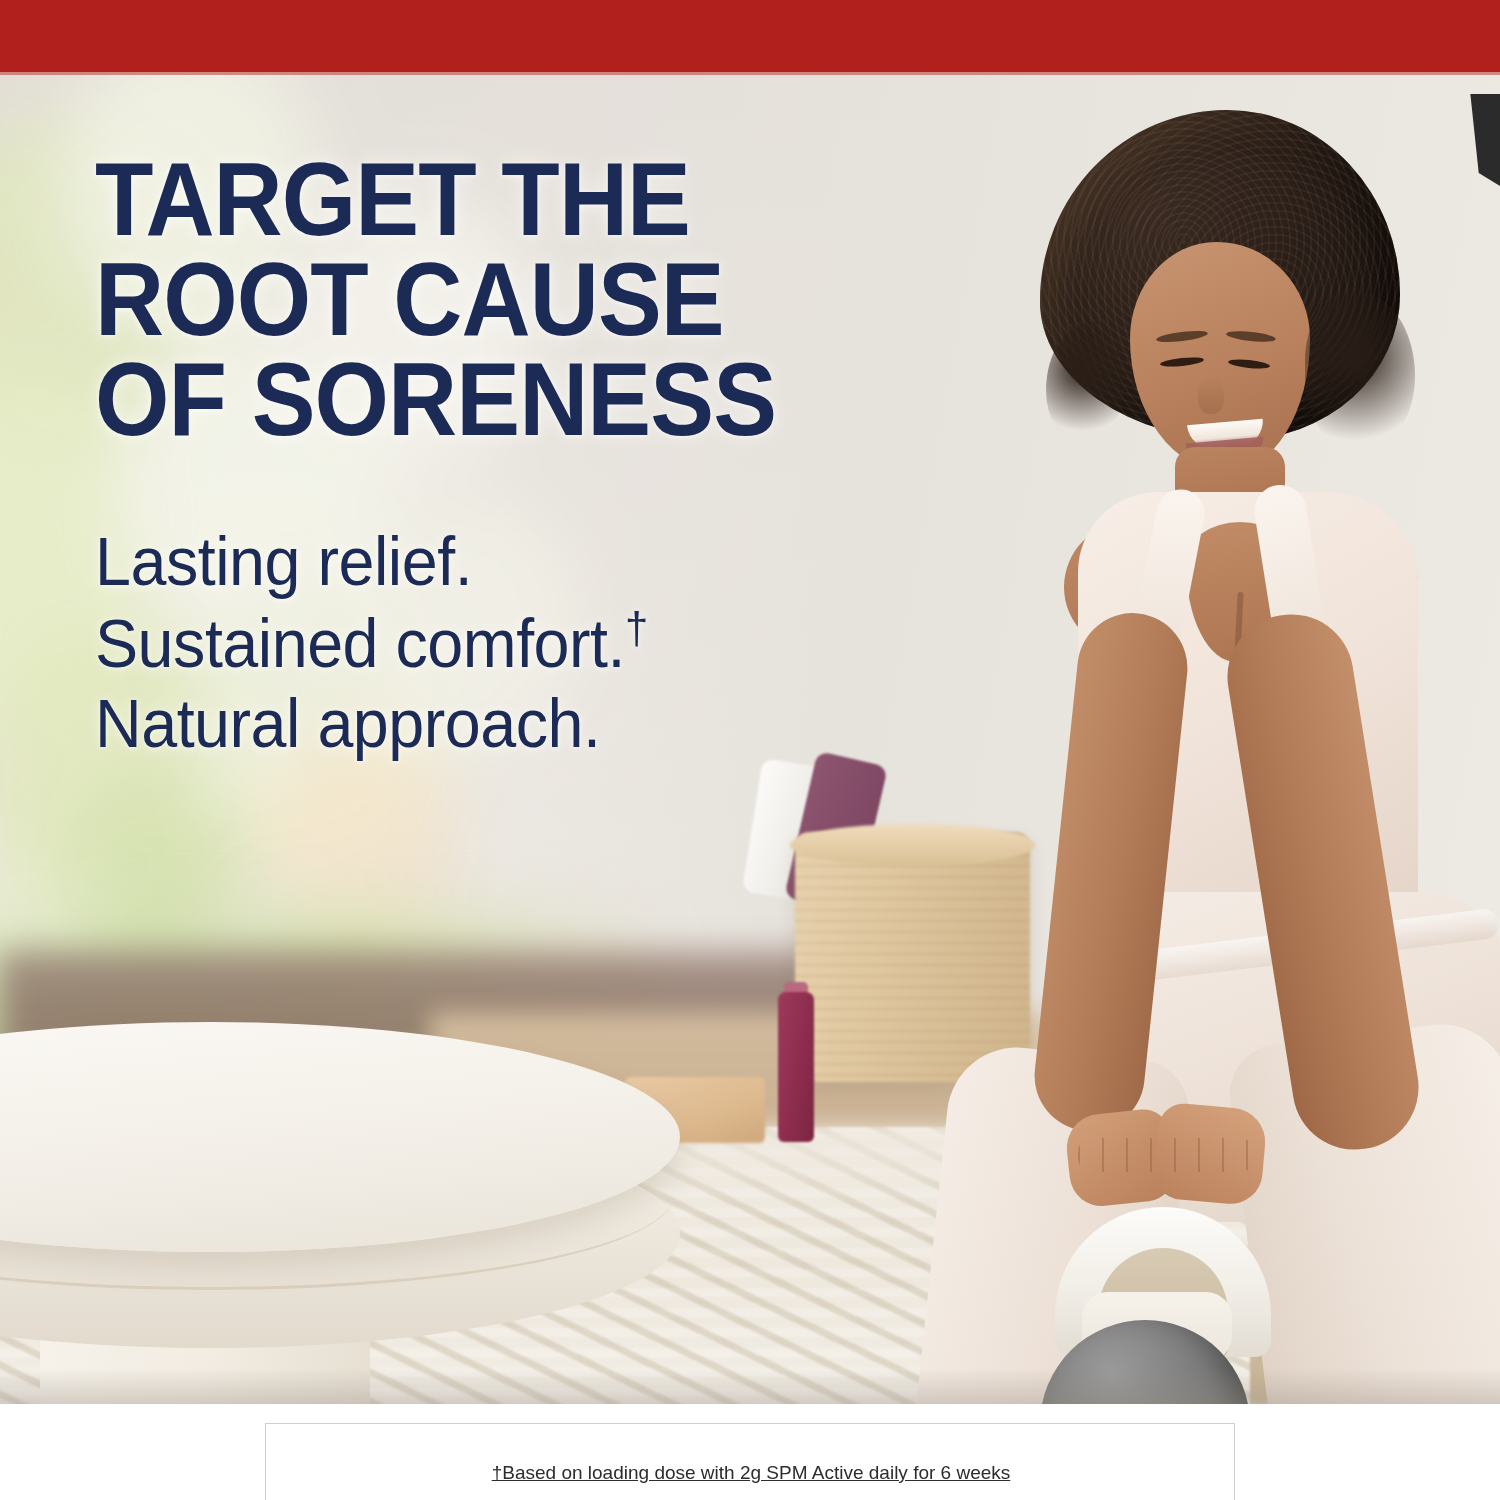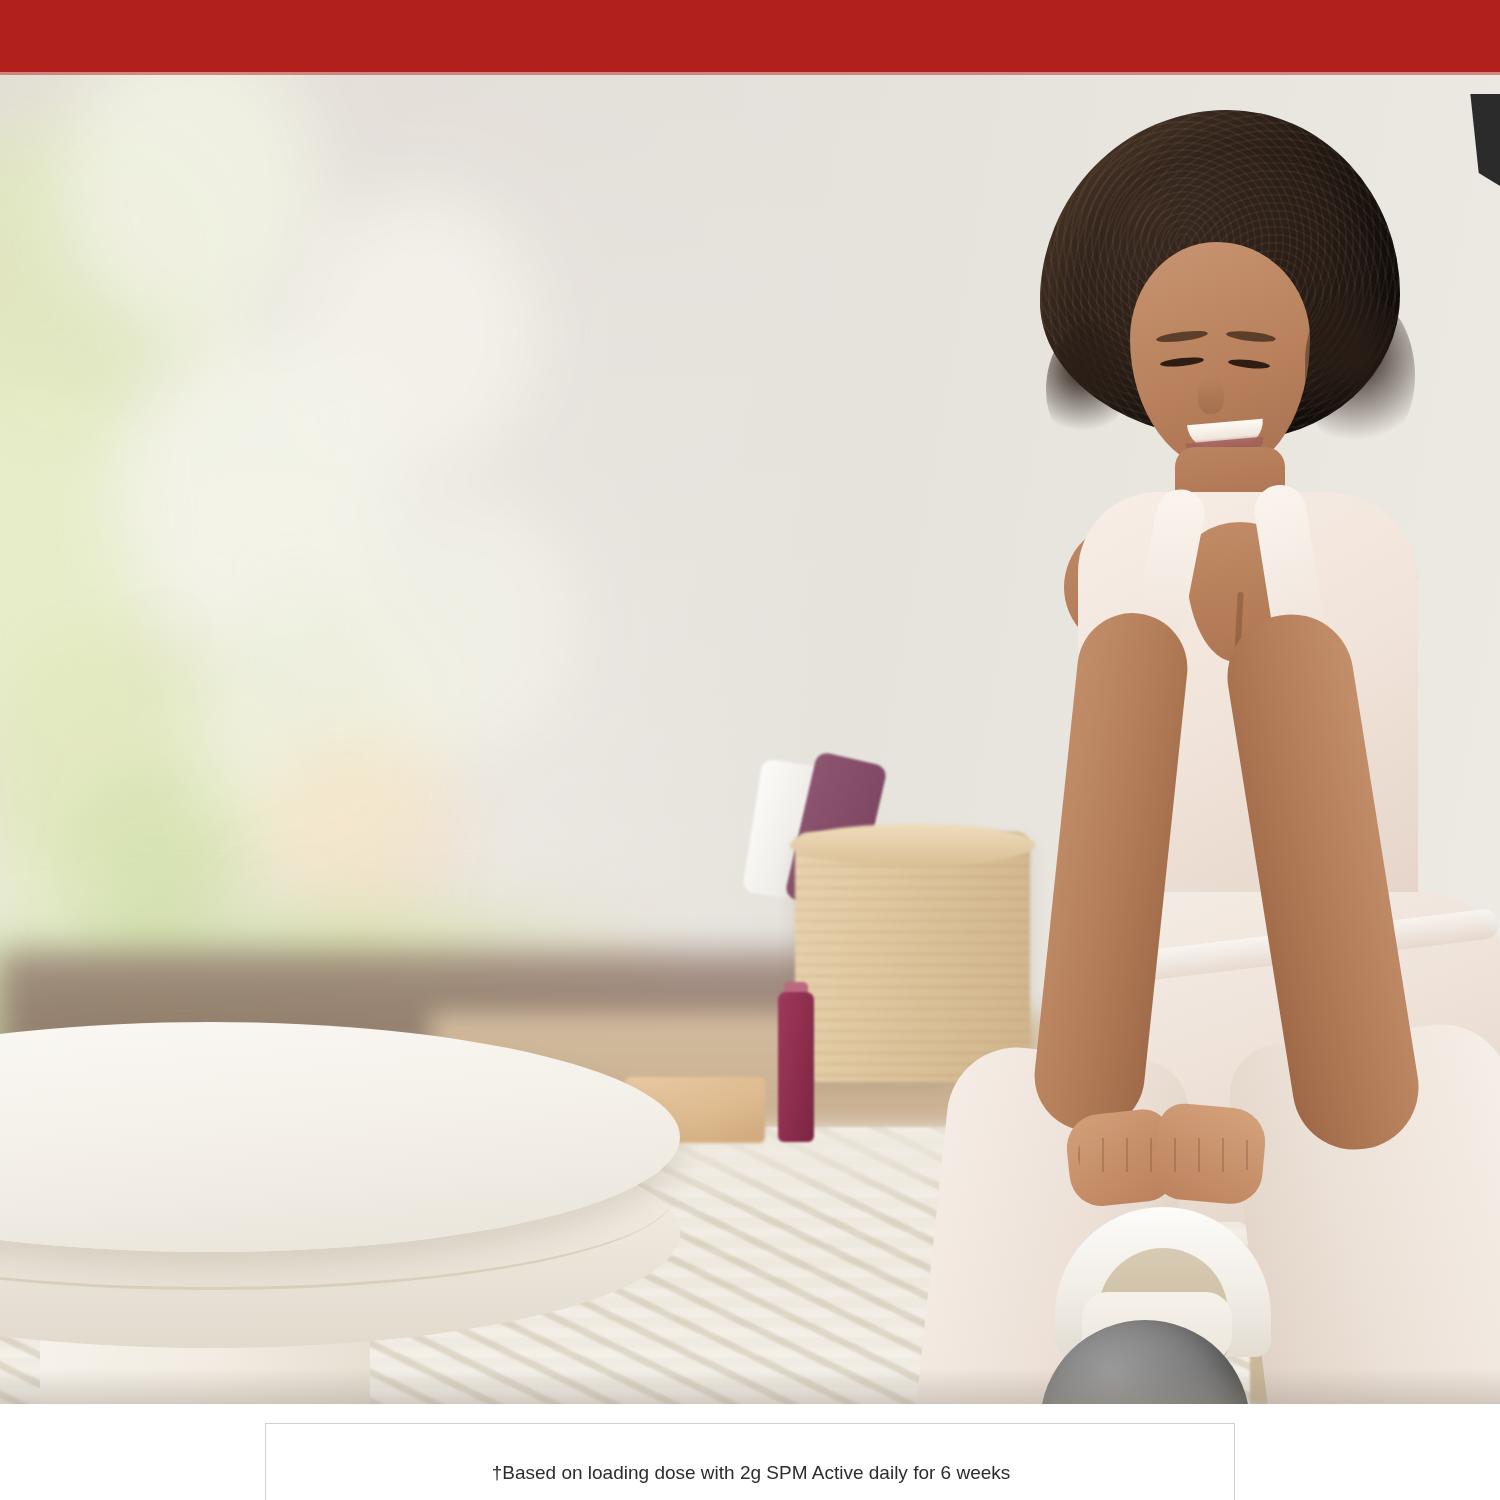--- a/index.html
+++ b/index.html
@@ -496,20 +496,21 @@
     border:1px solid #cfcfcf;
     background:#ffffff;
   }
   .footnote-text{
     position:absolute; left:0; top:38px;
     width:970px;
     text-align:center;
     font-size:19px;
     color:#2c2c2c;
     letter-spacing:0;
+    text-decoration:underline;
   }
 
   
   .photo-bottom-shade{
     position:absolute; left:0; bottom:0;
     width:1500px; height:36px;
     background:linear-gradient(180deg, rgba(170,160,148,0), rgba(150,140,128,.35));
   }
 </style>
 </head>
@@ -600,20 +601,33 @@
     </div>
 
     <div class="kb-handle-outer"></div>
     <div class="kb-handle-hole"></div>
     <div class="kb-neck"></div>
     <div class="kb-ball"></div>
 
     <div class="photo-bottom-shade"></div>
   </div>
 
+  <div class="copy">
+    <div class="headline">
+      <span class="hl-line">TARGET THE</span>
+      <span class="hl-line">ROOT CAUSE</span>
+      <span class="hl-line">OF SORENESS</span>
+    </div>
+
+    <div class="subcopy">
+      <span class="sub-line">Lasting relief.</span>
+      <span class="sub-line"><span>Sustained comfort.</span><span class="dagger">†</span></span>
+      <span class="sub-line">Natural approach.</span>
+    </div>
+  </div>
 
   <div class="footnote-area">
     <div class="footnote-box">
       <div class="footnote-text">†Based on loading dose with 2g SPM Active daily for 6 weeks</div>
     </div>
   </div>
 
 </div>
 
 </body></html>

